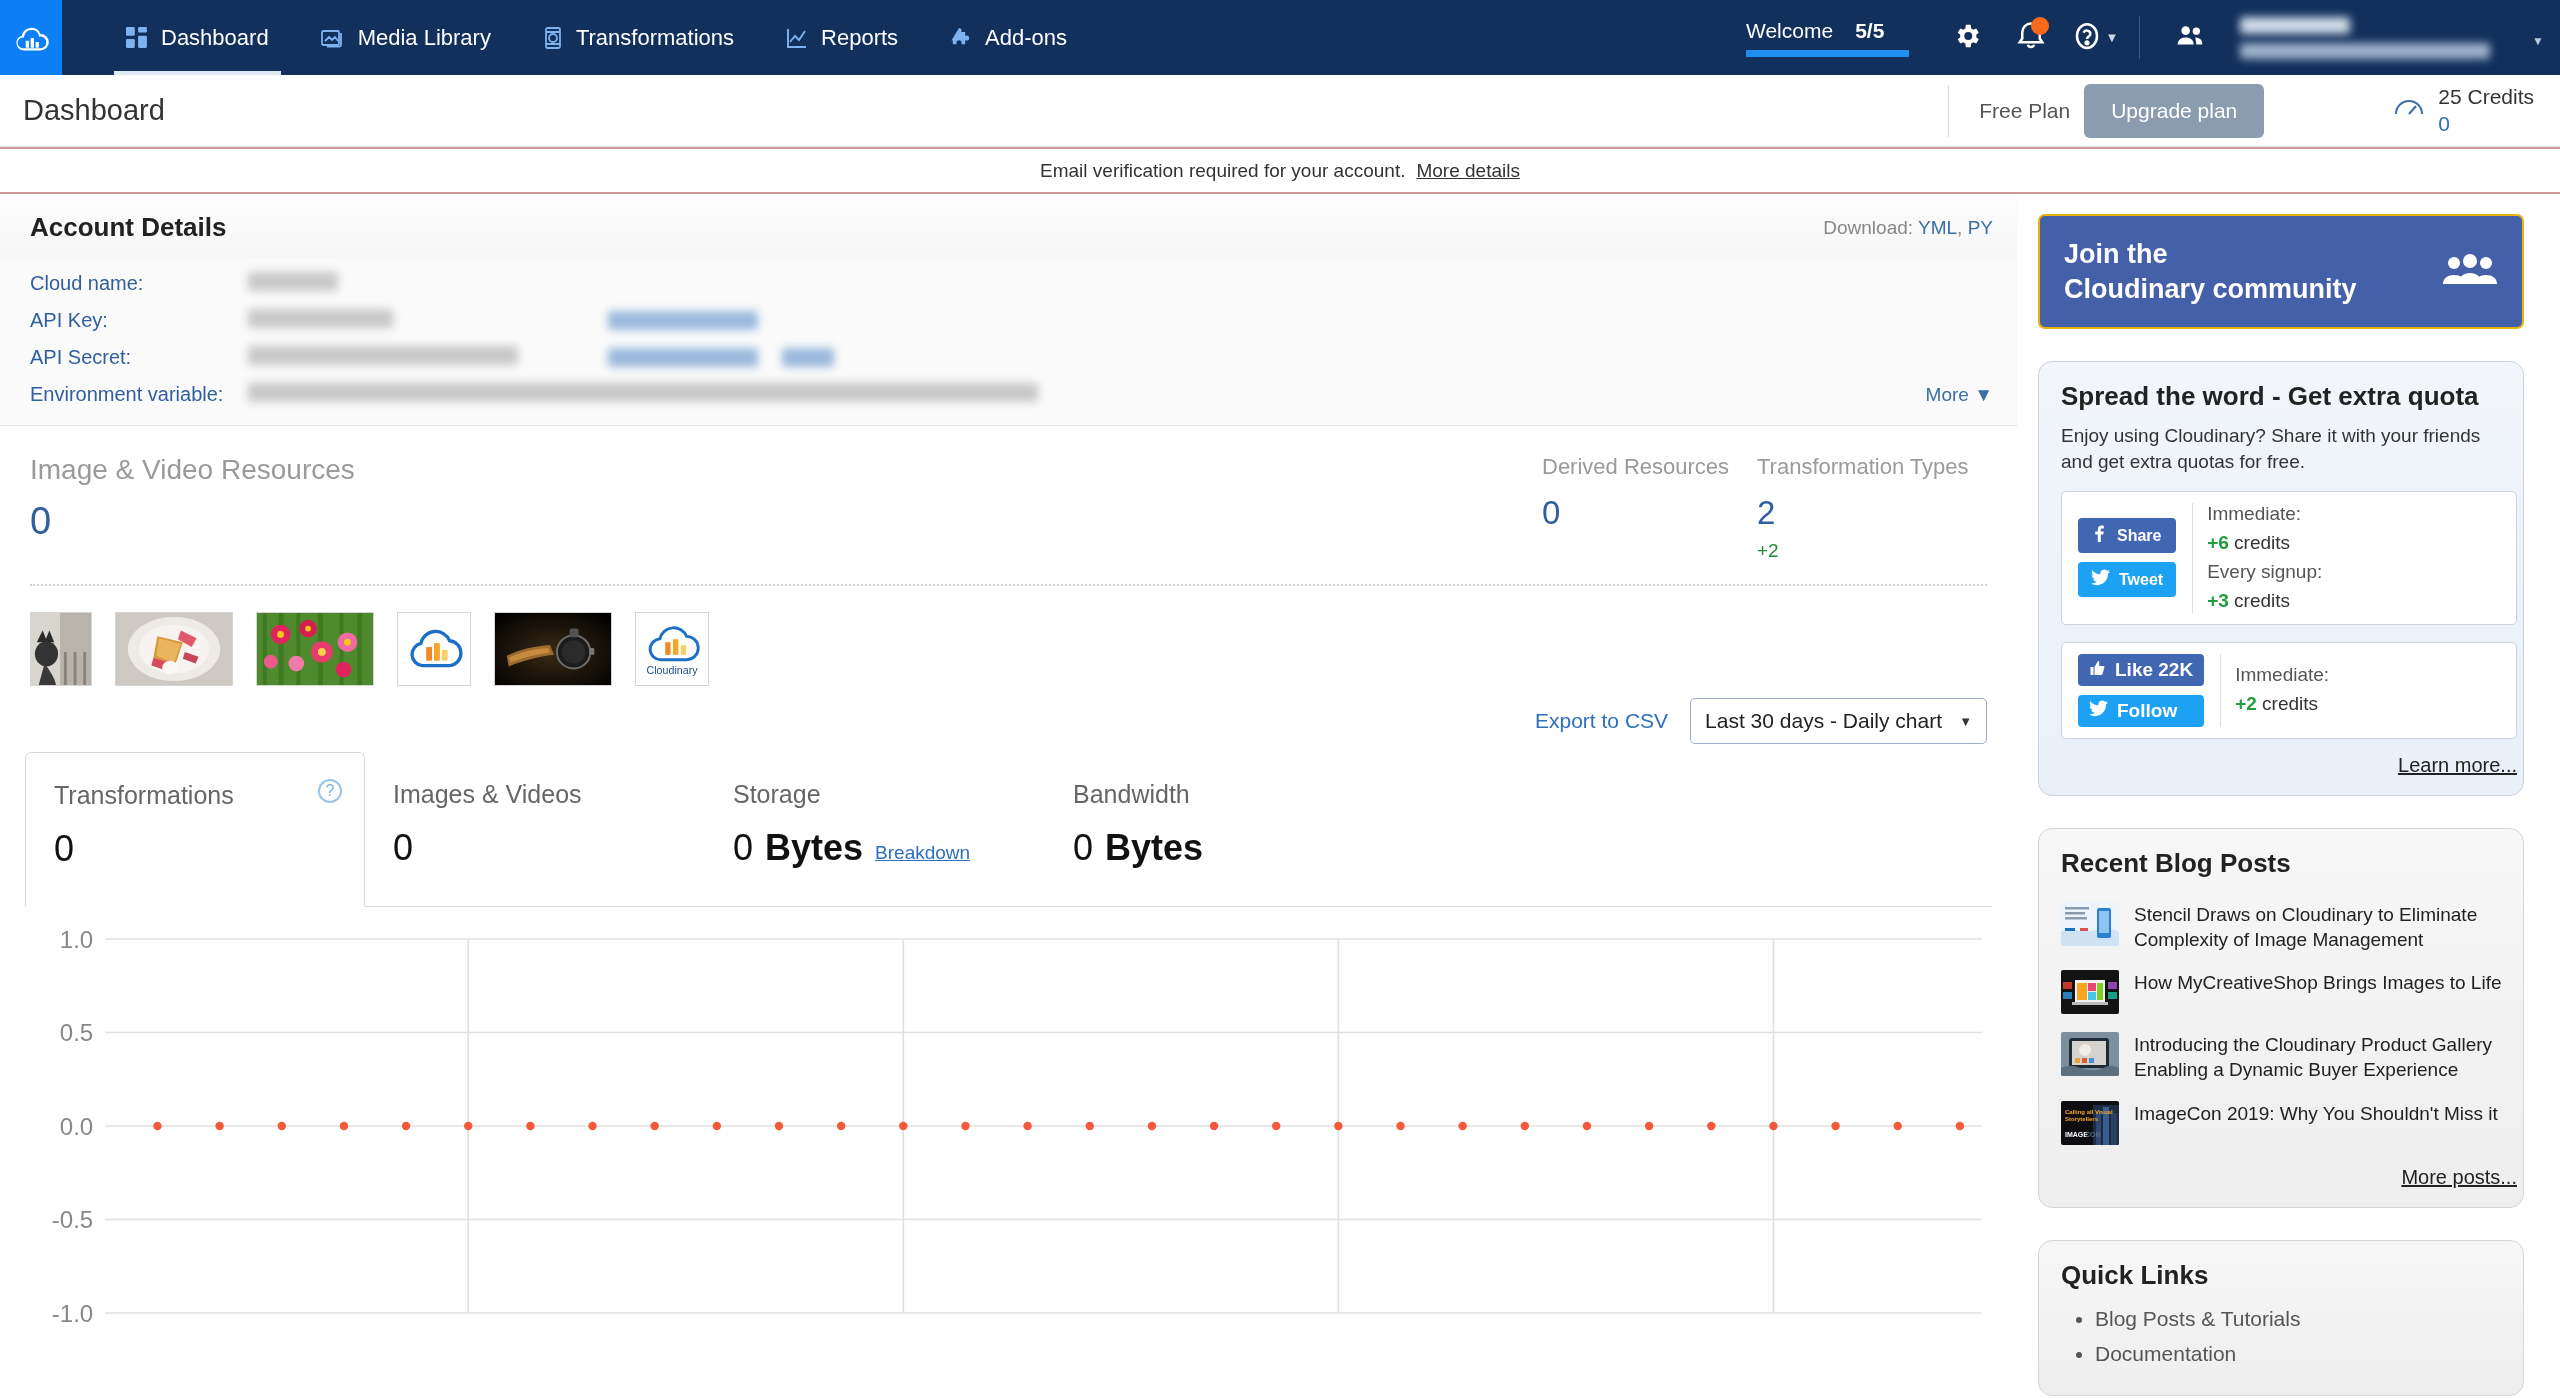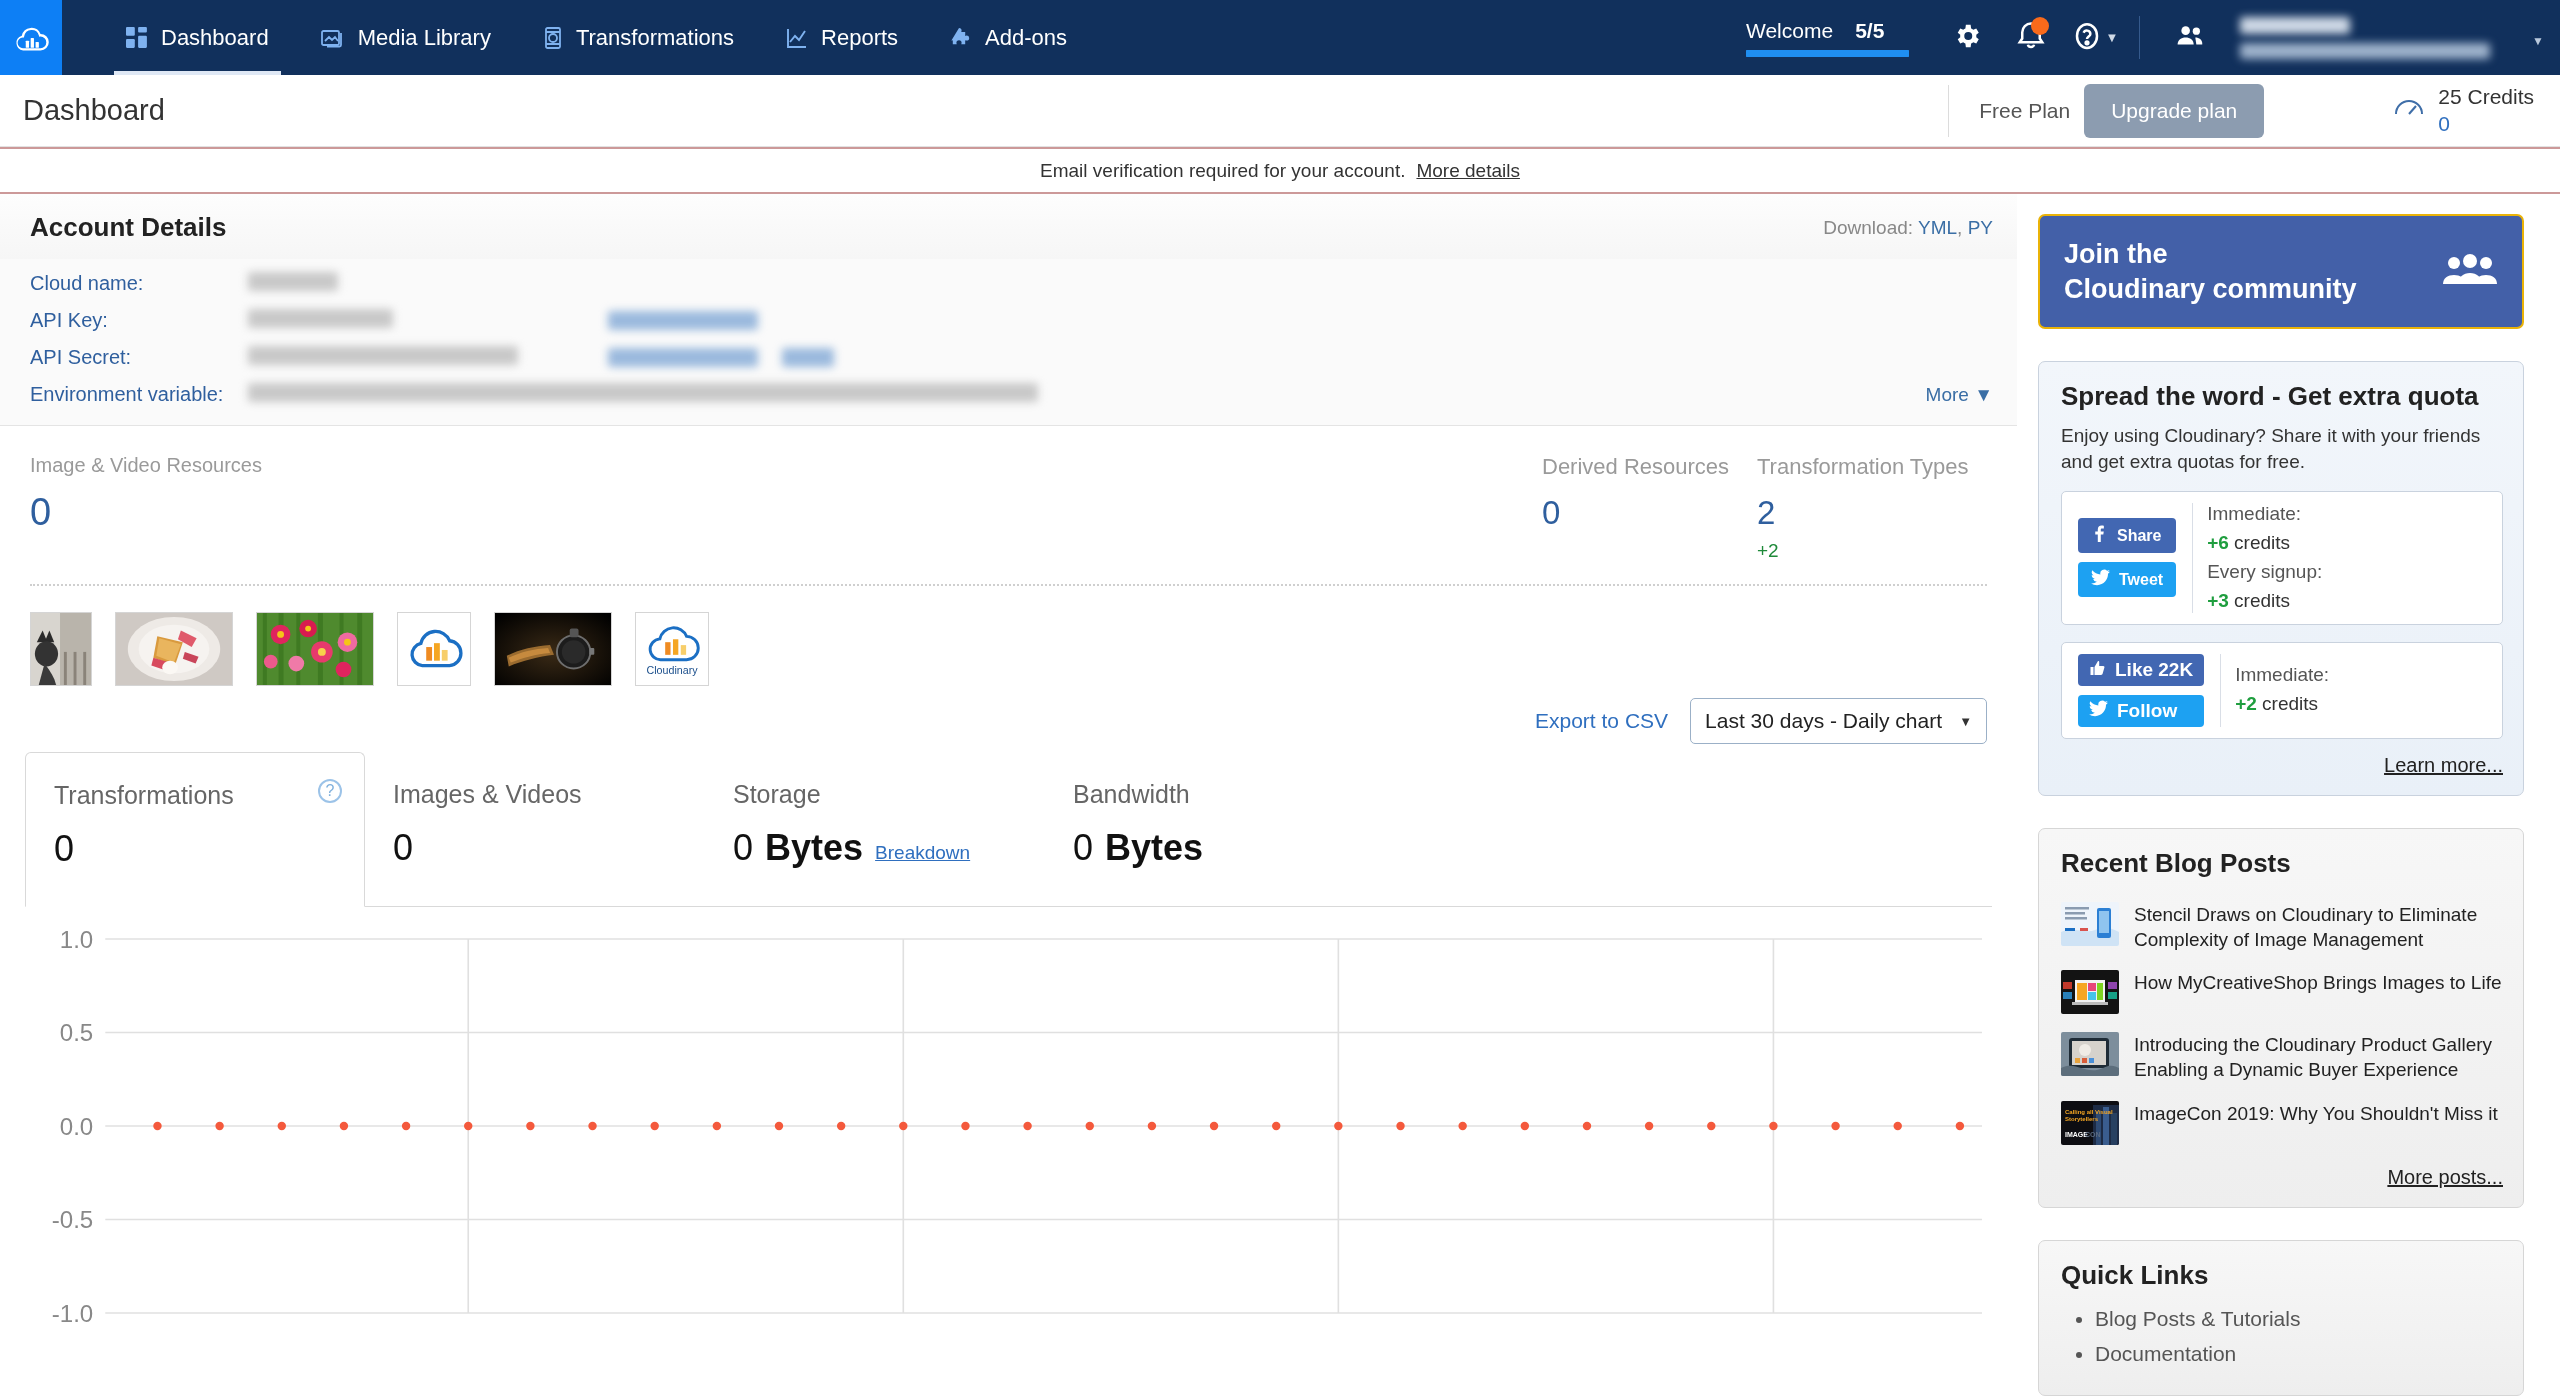--- a/index.html
+++ b/index.html
@@ -118,21 +118,21 @@
   .acct-label { width: 218px; font-size: 20px; color: #2f5f9e; }
   .acct-val { width: 360px; }
   .acct-actions { display: flex; gap: 24px; }
   .bl { border-radius: 3px; filter: blur(4.2px); background: #c8c8c8; height: 19px; }
   .bl-link { border-radius: 3px; filter: blur(4.2px); background: #9ab9dd; height: 19px; }
   .more-toggle { margin-left: auto; font-size: 19px; color: #3a6ea5; cursor: pointer; }
 
   
   .res-block { padding: 28px 30px 0 30px; }
   .res-top { display: flex; align-items: flex-start; }
-  .res-main-label { font-size: 20px; color: #9a9a9a; }
+  .res-main-label { font-size: 28px; color: #9a9a9a; }
   .res-main-val { font-size: 38px; color: #2f5f9e; margin-top: 14px; }
   .res-side { margin-left: auto; display: flex; gap: 0; }
   .res-col { display: flex; flex-direction: column; }
   .res-col.derived { width: 215px; }
   .res-col.types { width: 230px; }
   .res-col-label { font-size: 22px; color: #9a9a9a; }
   .res-col-val { font-size: 33px; color: #2f5f9e; margin-top: 14px; }
   .res-col-delta { font-size: 19px; color: #1f8a3a; margin-top: 8px; }
   .res-divider {
     margin: 22px 0 0 0; border-bottom: 2px dotted #cfcfcf;
@@ -198,23 +198,23 @@
   
   .community-banner {
     background: #4360a8; border: 2px solid #eab308; border-radius: 7px;
     padding: 21px 24px; display: flex; align-items: center;
     color: #fff; cursor: pointer; margin-bottom: 28px;
   }
   .community-text { font-size: 27px; line-height: 1.28; font-weight: bold; }
   .community-ico { margin-left: auto; }
 
   .side-card {
-    border: 1px solid #c9d2de; border-radius: 7px;
+    border: 1px solid #c9d2de; border-radius: 14px;
     background: linear-gradient(#f2f6fb,#e9f0f8);
-    padding: 19px 20px 18px 22px; margin-bottom: 26px; margin-top: 32px;
+    padding: 19px 6px 18px 22px; margin-bottom: 26px; margin-top: 32px;
   }
   .side-card.plain {
     border: 1px solid #d6d6d6; background: linear-gradient(#f7f7f7,#eeeeee);
   }
   .side-title { font-size: 26px; font-weight: bold; color: #222; }
   .side-desc { font-size: 19px; color: #333; margin-top: 11px; line-height: 1.35; }
   .share-box {
     border: 1px solid #c9d2de; border-radius: 5px; background: #fff;
     margin-top: 17px; display: flex; align-items: stretch; padding: 11px 0;
   }

